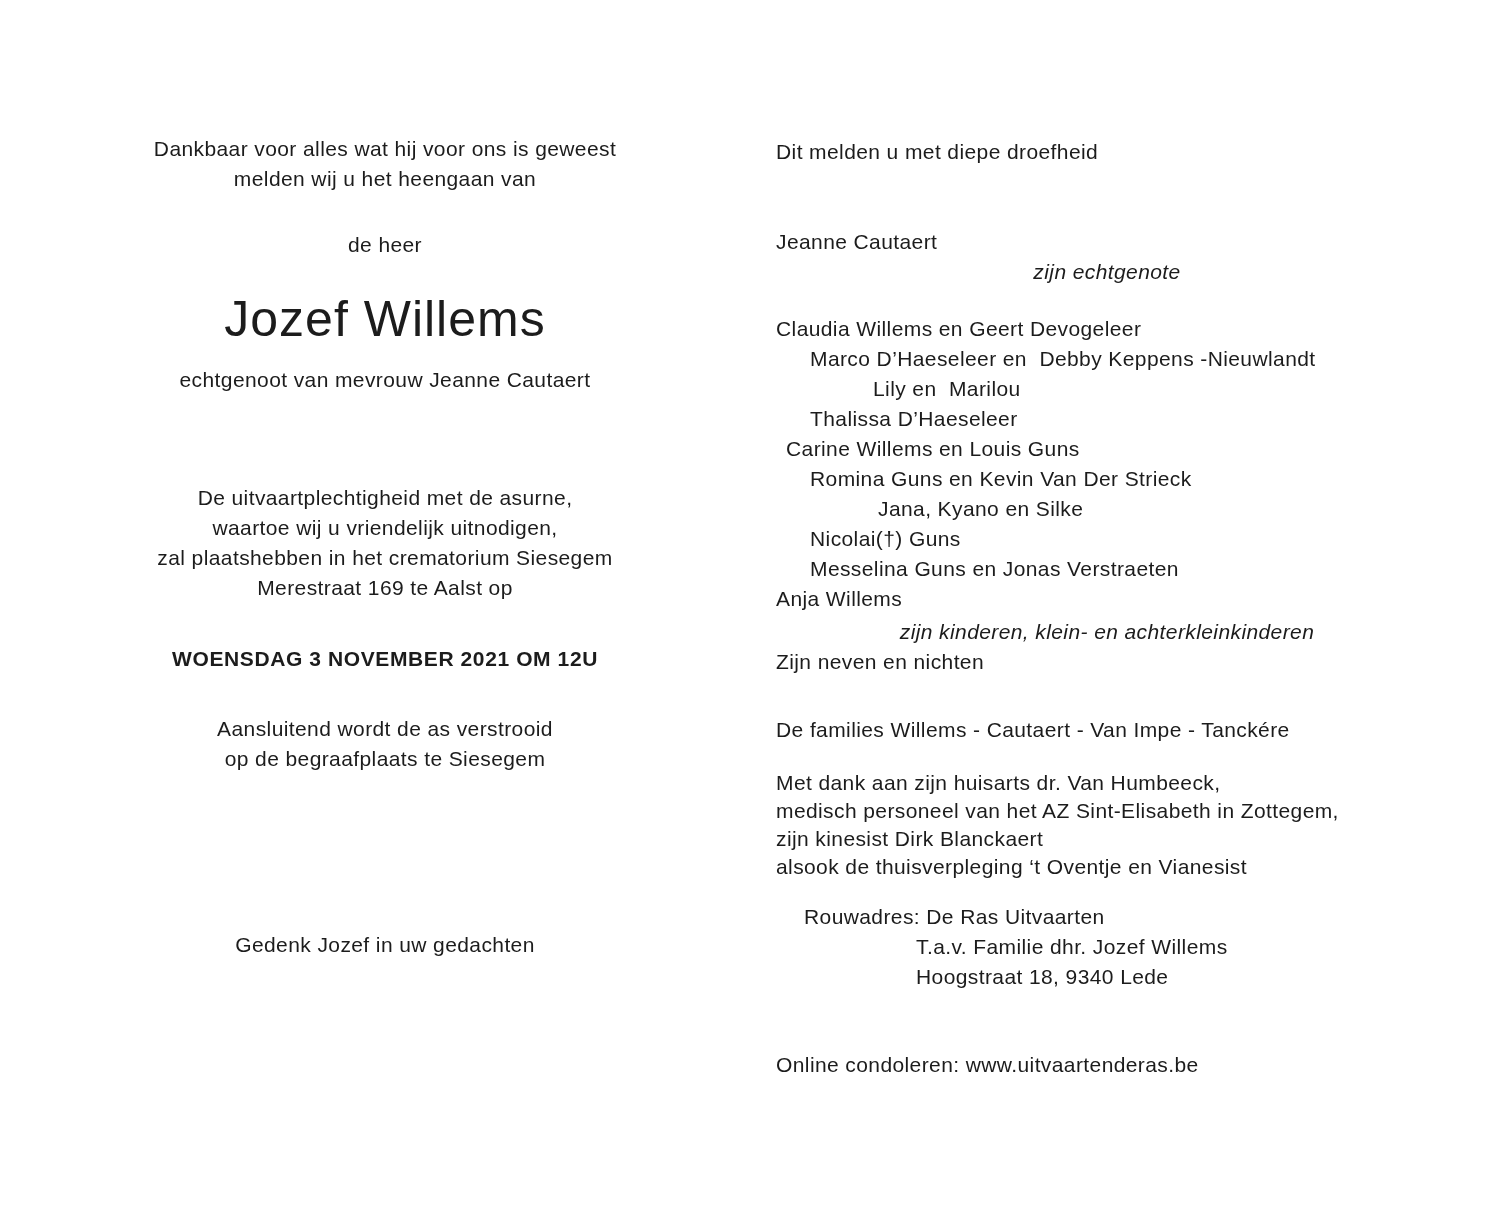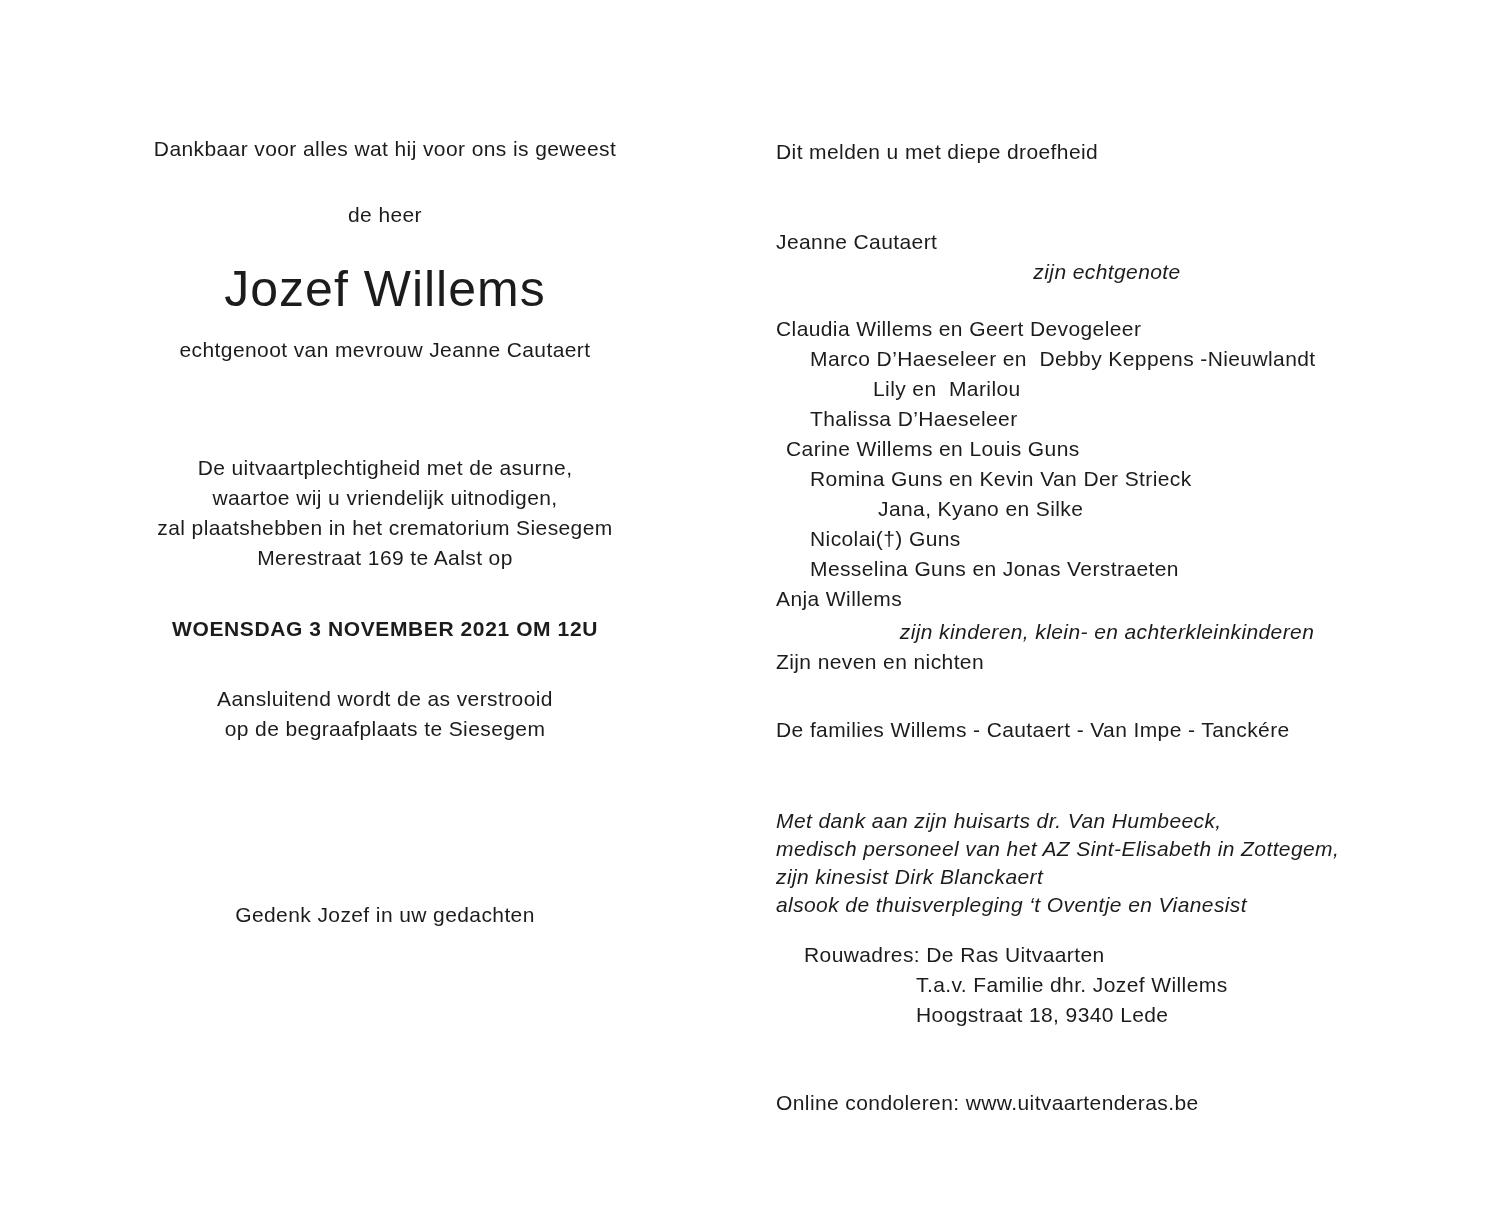--- a/index.html
+++ b/index.html
@@ -45,21 +45,21 @@
   .l-remember    { margin-top: 156px; }
 
   
   .r-announce    { margin-top: 137px; }
   .r-widow       { margin-top: 60px; }
   .r-widow-role  { margin-top: 0; }
   .r-family      { margin-top: 27px; }
   .r-family-role { margin-top: 3px; }
   .r-cousins     { margin-top: 0; }
   .r-families    { margin-top: 38px; }
-  .r-thanks      { margin-top: 62px; line-height: 28px; font-style: italic; }
+  .r-thanks      { margin-top: 24px; line-height: 28px; }
   .r-mourning    { margin-top: 21px; margin-left: 28px; }
   .r-online      { margin-top: 58px; }
 
   .italic-right {
     font-style: italic;
     text-align: center;
   }
 
   
   .ind-0  { padding-left: 0; }
@@ -72,20 +72,21 @@
 </style>
 </head>
 <body>
 
 <div class="page">
 
   <div class="col-left">
 
     <div class="blk l-gratitude">
       <div class="line">Dankbaar voor alles wat hij voor ons is geweest</div>
+      <div class="line">melden wij u het heengaan van</div>
     </div>
 
     <div class="blk l-salutation">
       <div class="line">de heer</div>
     </div>
 
     <div class="blk l-name">Jozef Willems</div>
 
     <div class="blk l-spouse">echtgenoot van mevrouw Jeanne Cautaert</div>
 

